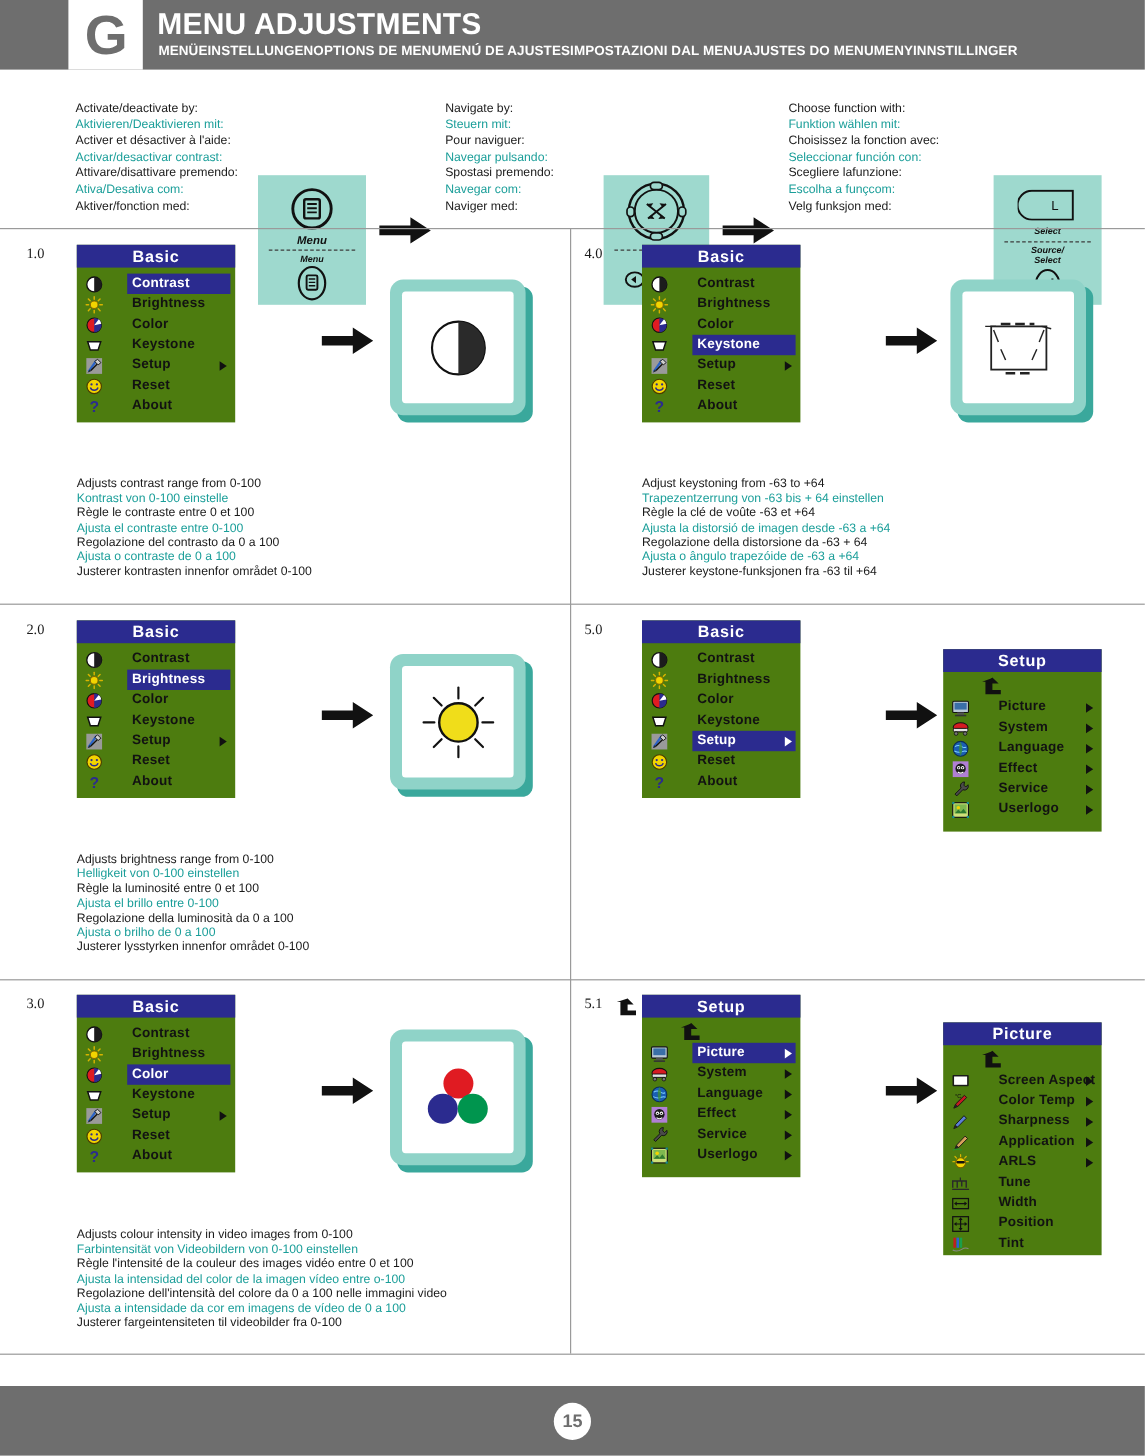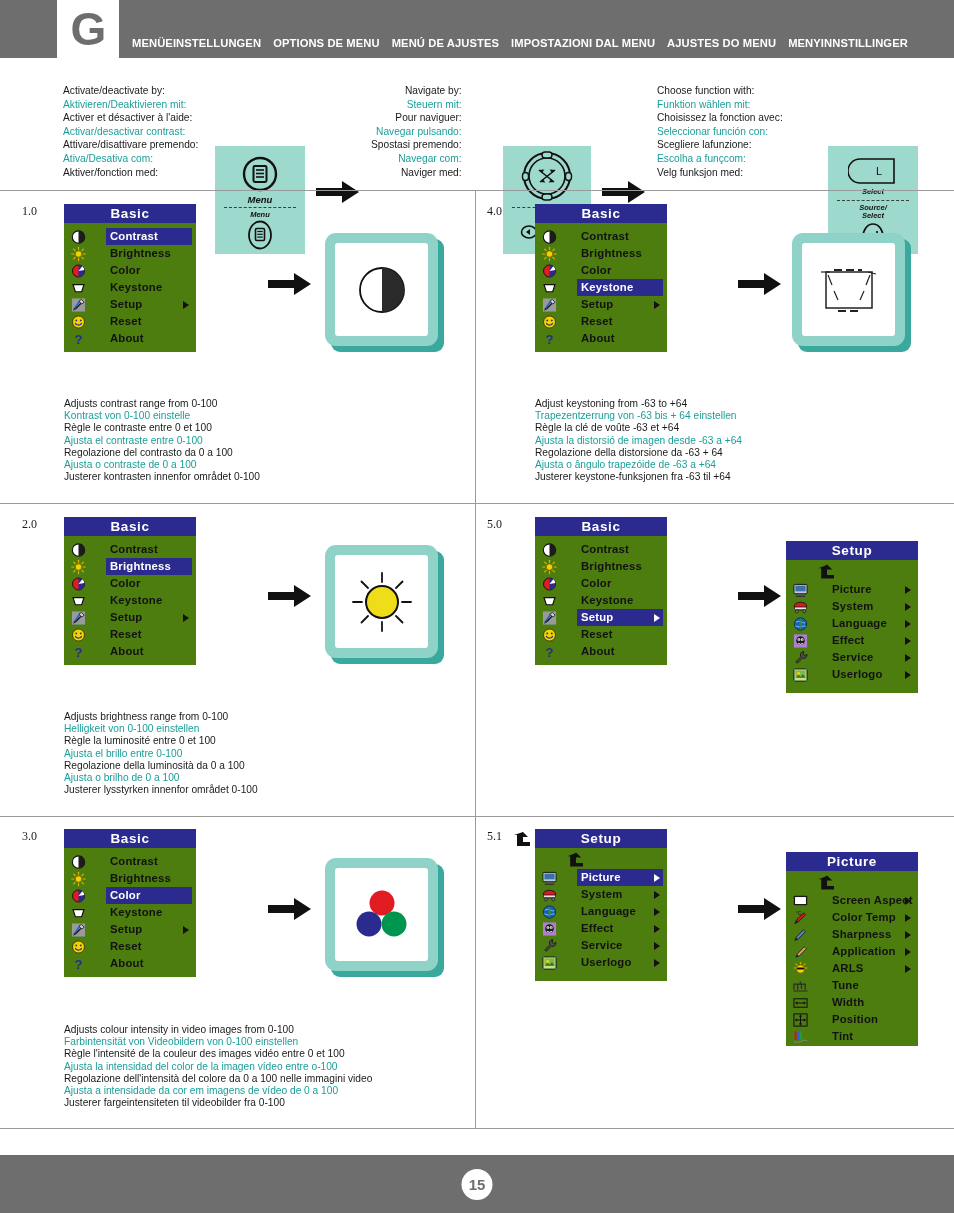--- a/index.html
+++ b/index.html
@@ -30,21 +30,21 @@
   }
   .header-title {
     position:absolute; left:131px; top:6px;
     color:#ffffff; font-size:25px; font-weight:bold;
     letter-spacing:0.2px;
   }
   .header-subtitles {
     position:absolute; left:132px; top:37px;
     color:#ffffff; font-size:11.2px; font-weight:bold;
     letter-spacing:0.1px;
-    display:flex; gap:12px;
+    display:flex; 
   }
 
   
   .instructions { position:absolute; left:0; top:68px; width:954px; height:122px; }
   .instr-block { position:absolute; top:0; }
   .instr-lines { font-size:10.2px; line-height:13.6px; color:#1a1a1a; white-space:nowrap; }
   .instr-lines .alt { color:#1a9e99; }
 
   .key-card {
     position:absolute; top:12px;
@@ -150,20 +150,21 @@
     color:#6e6e6e; font-size:15px; font-weight:bold;
   }
 </style>
 </head>
 <body>
 
 <div class="header">
   <div class="header-letterbox">
     <span class="header-letter">G</span>
   </div>
+  <div class="header-title">MENU ADJUSTMENTS</div>
   <div class="header-subtitles" id="header-subtitles">
       <span>MENÜEINSTELLUNGEN</span>
       <span>OPTIONS DE MENU</span>
       <span>MENÚ DE AJUSTES</span>
       <span>IMPOSTAZIONI DAL MENU</span>
       <span>AJUSTES DO MENU</span>
       <span>MENYINNSTILLINGER</span>
     </div>
 </div>
 
@@ -202,21 +203,21 @@
         <line x1="10.3" y1="17.1" x2="15.7" y2="17.1" stroke="#111" stroke-width="1.2"></line>
       </svg>
     </div>
   </div>
   <div class="bigarrow" style="left:316px;top:112px;">
     <svg width="44" height="24" viewBox="0 0 44 24">
       <path d="M0 8 L26 8 L26 1 L43 12 L26 23 L26 16 L0 16 Z" fill="#111"></path>
     </svg>
   </div>
 
-  <div class="instr-block" style="left:371px;top:16px;text-align:right;">
+  <div class="instr-block" style="left:371px;top:16px;">
     <div class="instr-lines" id="instr-1">
         <div>Navigate by:</div>
         <div class="alt">Steuern mit:</div>
         <div>Pour naviguer:</div>
         <div class="alt">Navegar pulsando:</div>
         <div>Spostasi premendo:</div>
         <div class="alt">Navegar com:</div>
         <div>Naviger med:</div>
       </div>
   </div>

